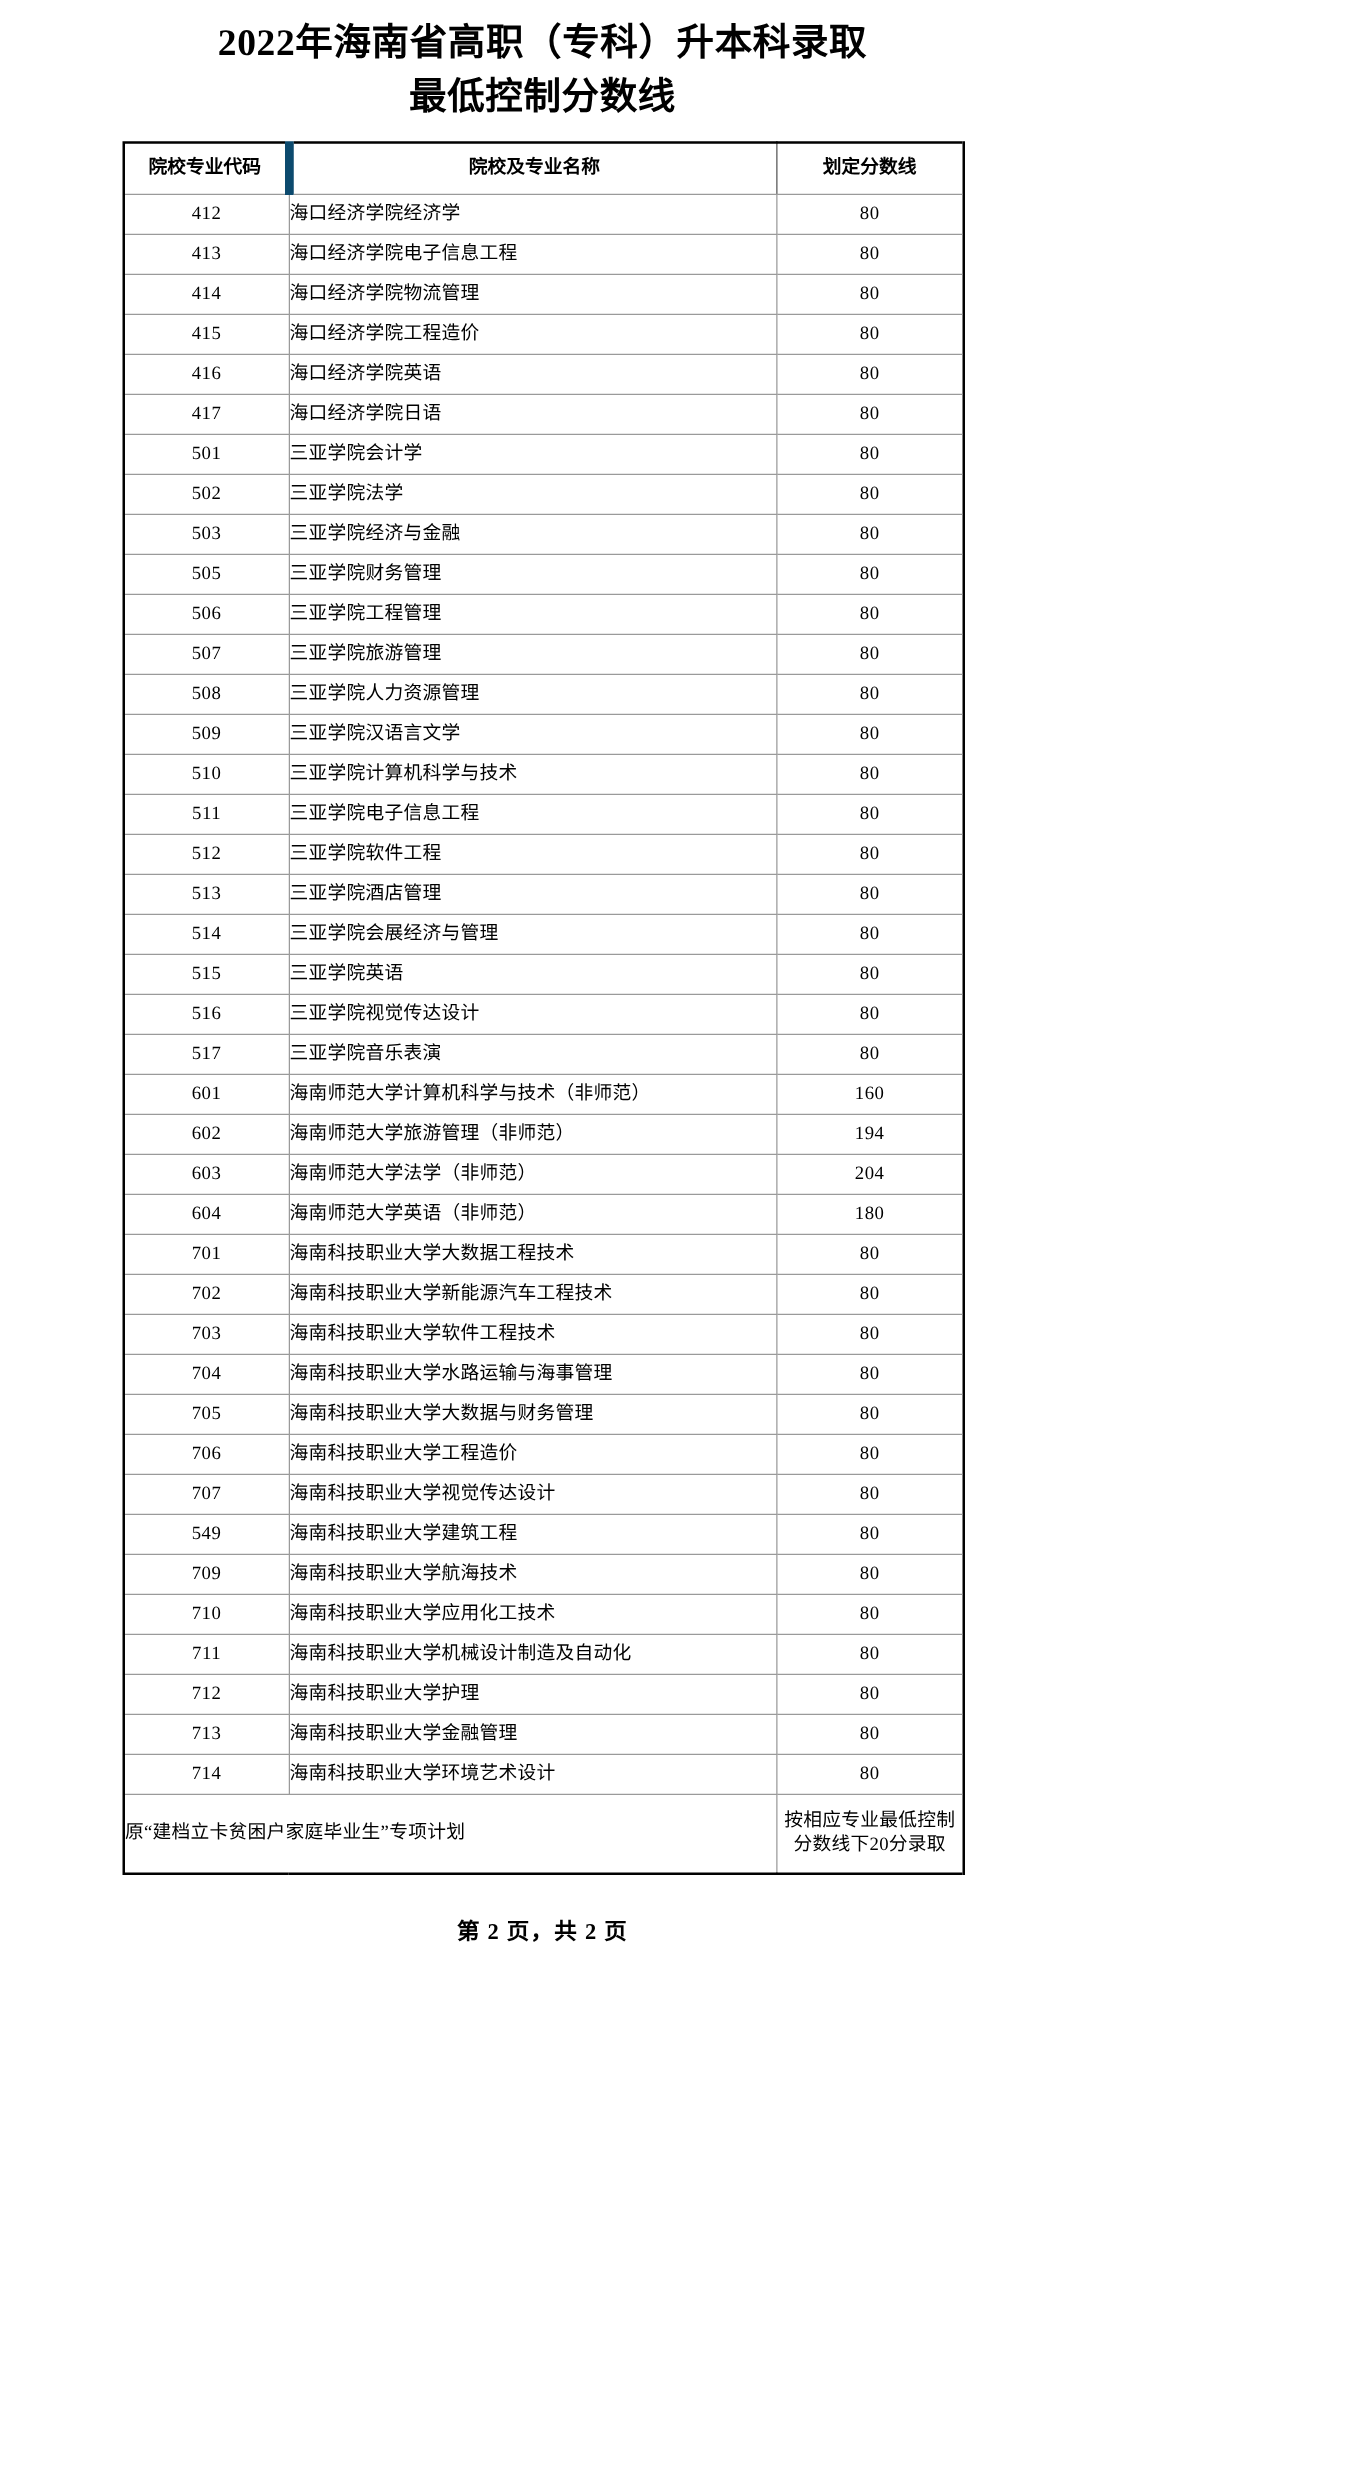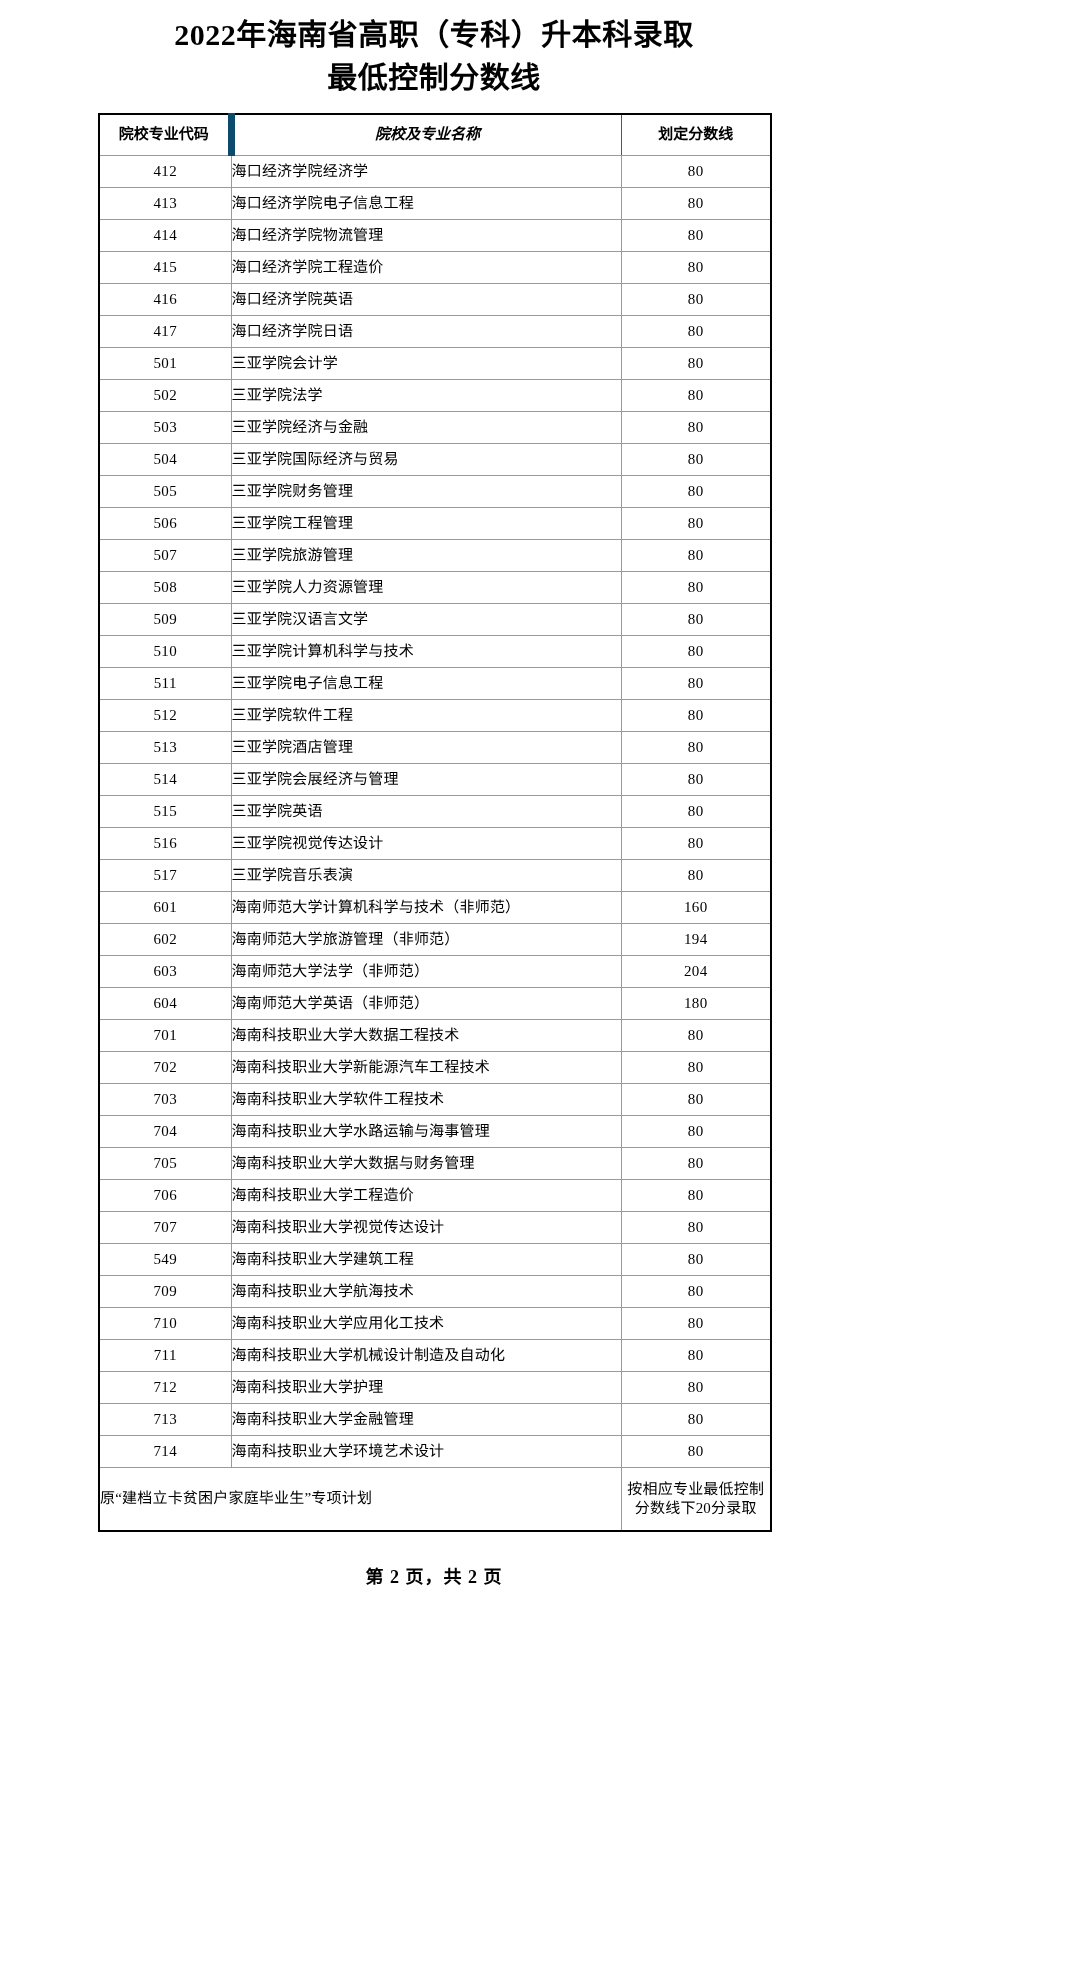--- a/index.html
+++ b/index.html
@@ -65,21 +65,21 @@
 
   thead th {
     font-weight: 700;
     font-size: 16px;
     text-align: center;
     height: 40px;
     border-bottom: 1px solid #777;
     border-top: 2px solid #000;
   }
   thead th.th-code  { border-right: 7px solid #0c4a6e; }
-  thead th.th-name  { border-right: 1px solid #555; font-style: italic; }
+  thead th.th-name  { border-right: 1px solid #555; }
 
   tbody td { height: 31px; }
   td.code {
     text-align: center;
     font-size: 15px;
     letter-spacing: 0.4px;
   }
   td.name {
     text-align: left;
     padding-left: 9px;
@@ -184,25 +184,20 @@
             <td class="code">502</td>
             <td class="name">三亚学院法学</td>
             <td class="score">80</td>
           </tr>
           <tr>
             <td class="code">503</td>
             <td class="name">三亚学院经济与金融</td>
             <td class="score">80</td>
           </tr>
           <tr>
-            <td class="code">504</td>
-            <td class="name">三亚学院国际经济与贸易</td>
-            <td class="score">80</td>
-          </tr>
-          <tr>
             <td class="code">505</td>
             <td class="name">三亚学院财务管理</td>
             <td class="score">80</td>
           </tr>
           <tr>
             <td class="code">506</td>
             <td class="name">三亚学院工程管理</td>
             <td class="score">80</td>
           </tr>
           <tr>

